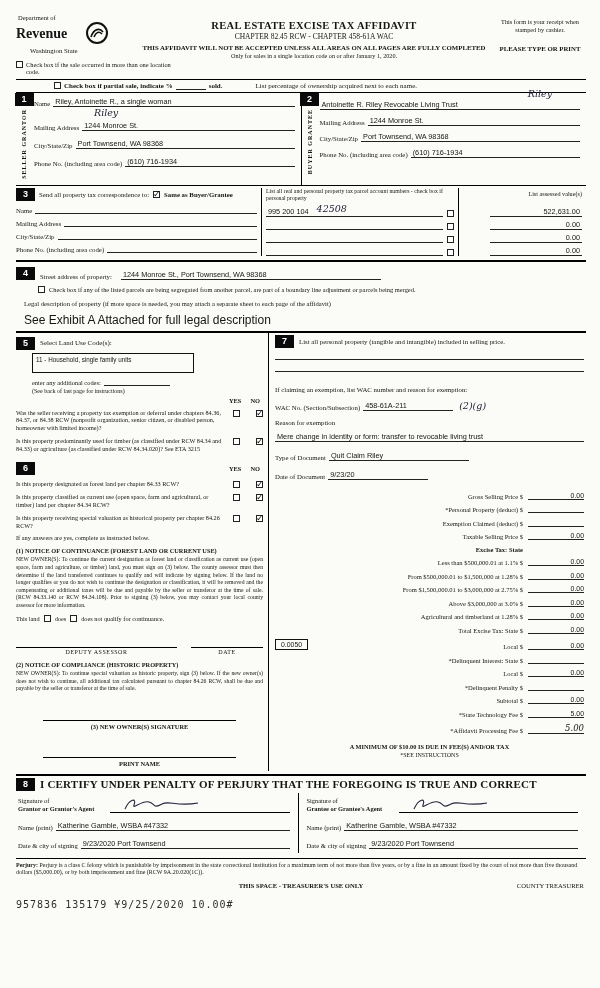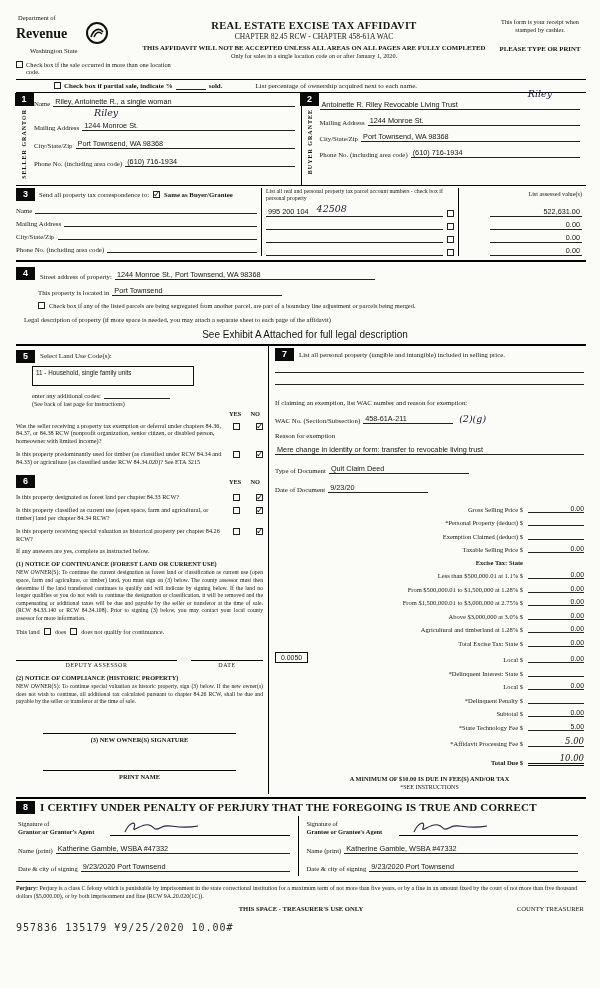--- a/index.html
+++ b/index.html
@@ -301,32 +301,28 @@
       <div class="s3val">
           <span class="fill">0.00</span>
         </div>
     </div>
   </div>
 
   <div class="section4">
     <div class="s4-row" style="margin-top:2px;">
       <span class="numbox" style="margin-right:5px;">4</span>
       <span class="lab">Street address of property:</span>
-      <span class="fill" style="width:260px;">1244 Monroe St., Port Townsend, WA 98368</span>
-    </div>
-    <div class="s4-row indent">
-      <span class="lab">This property is located in</span>
-      <span class="fill" style="width:170px;">Port Townsend</span>
+      <span class="fill" style="width:260px;margin-left:6px;">1244 Monroe St., Port Townsend, WA 98368</span>
     </div>
     <div class="s4-row indent" style="gap:4px;">
       <span class="cb"></span>
       <span style="font-size:6.4px;">Check box if any of the listed parcels are being segregated from another parcel, are part of a boundary line adjustment or parcels being merged.</span>
     </div>
     <div class="legal-lab">Legal description of property (if more space is needed, you may attach a separate sheet to each page of the affidavit)</div>
-    <div class="legal-val sans" style="font-size:10px;text-align:center;">See Exhibit A Attached for full legal description</div>
+    <div class="legal-val sans" style="font-size:12px;">See Exhibit A Attached for full legal description</div>
   </div>
 
   <div class="columns">
     <div class="col-left">
 
       <div>
         <div class="s5-head">
           <span class="numbox">5</span>
           <span>Select Land Use Code(s):</span>
         </div>
@@ -430,21 +426,21 @@
         <span class="lab">WAC No. (Section/Subsection)</span>
         <span class="fill" style="width:90px;">458-61A-211</span>
         <span class="hw" style="margin-left:6px;">(2)(g)</span>
       </div>
       <div class="reason-lab">Reason for exemption</div>
       <div class="field-row" style="margin-top:6px;">
         <span class="fill grow">Mere change in identity or form: transfer to revocable living trust</span>
       </div>
       <div class="doc-row">
         <span class="lab">Type of Document</span>
-        <span class="fill" style="width:140px;">Quit Claim Deed</span>
+        <span class="fill" style="width:140px;">Quit Claim Riley</span>
       </div>
       <div class="doc-row">
         <span class="lab">Date of Document</span>
         <span class="fill" style="width:100px;">9/23/20</span>
       </div>
 
       <div class="tax-table">
         <div class="tax-row">
             <span class="tlab">Gross Selling Price $</span>
             <span class="tval">0.00</span>
@@ -509,24 +505,20 @@
             <span class="tlab">Subtotal $</span>
             <span class="tval">0.00</span>
           </div>
         <div class="tax-row">
             <span class="tlab">*State Technology Fee $</span>
             <span class="tval">5.00</span>
           </div>
         <div class="tax-row">
             <span class="tlab">*Affidavit Processing Fee $</span>
             <span class="tval hwv">5.00</span>
-          </div>
-        <div class="tax-row">
-            <span class="tlab bold">Total Due $</span>
-            <span class="tval hwv dbl">10.00</span>
           </div>
       </div>
       <div class="min-note">A MINIMUM OF $10.00 IS DUE IN FEE(S) AND/OR TAX</div>
       <div class="see-ins">*SEE INSTRUCTIONS</div>
     </div>
   </div>
 
   <div class="section8">
     <div class="s8-head">
       <span class="numbox">8</span>

